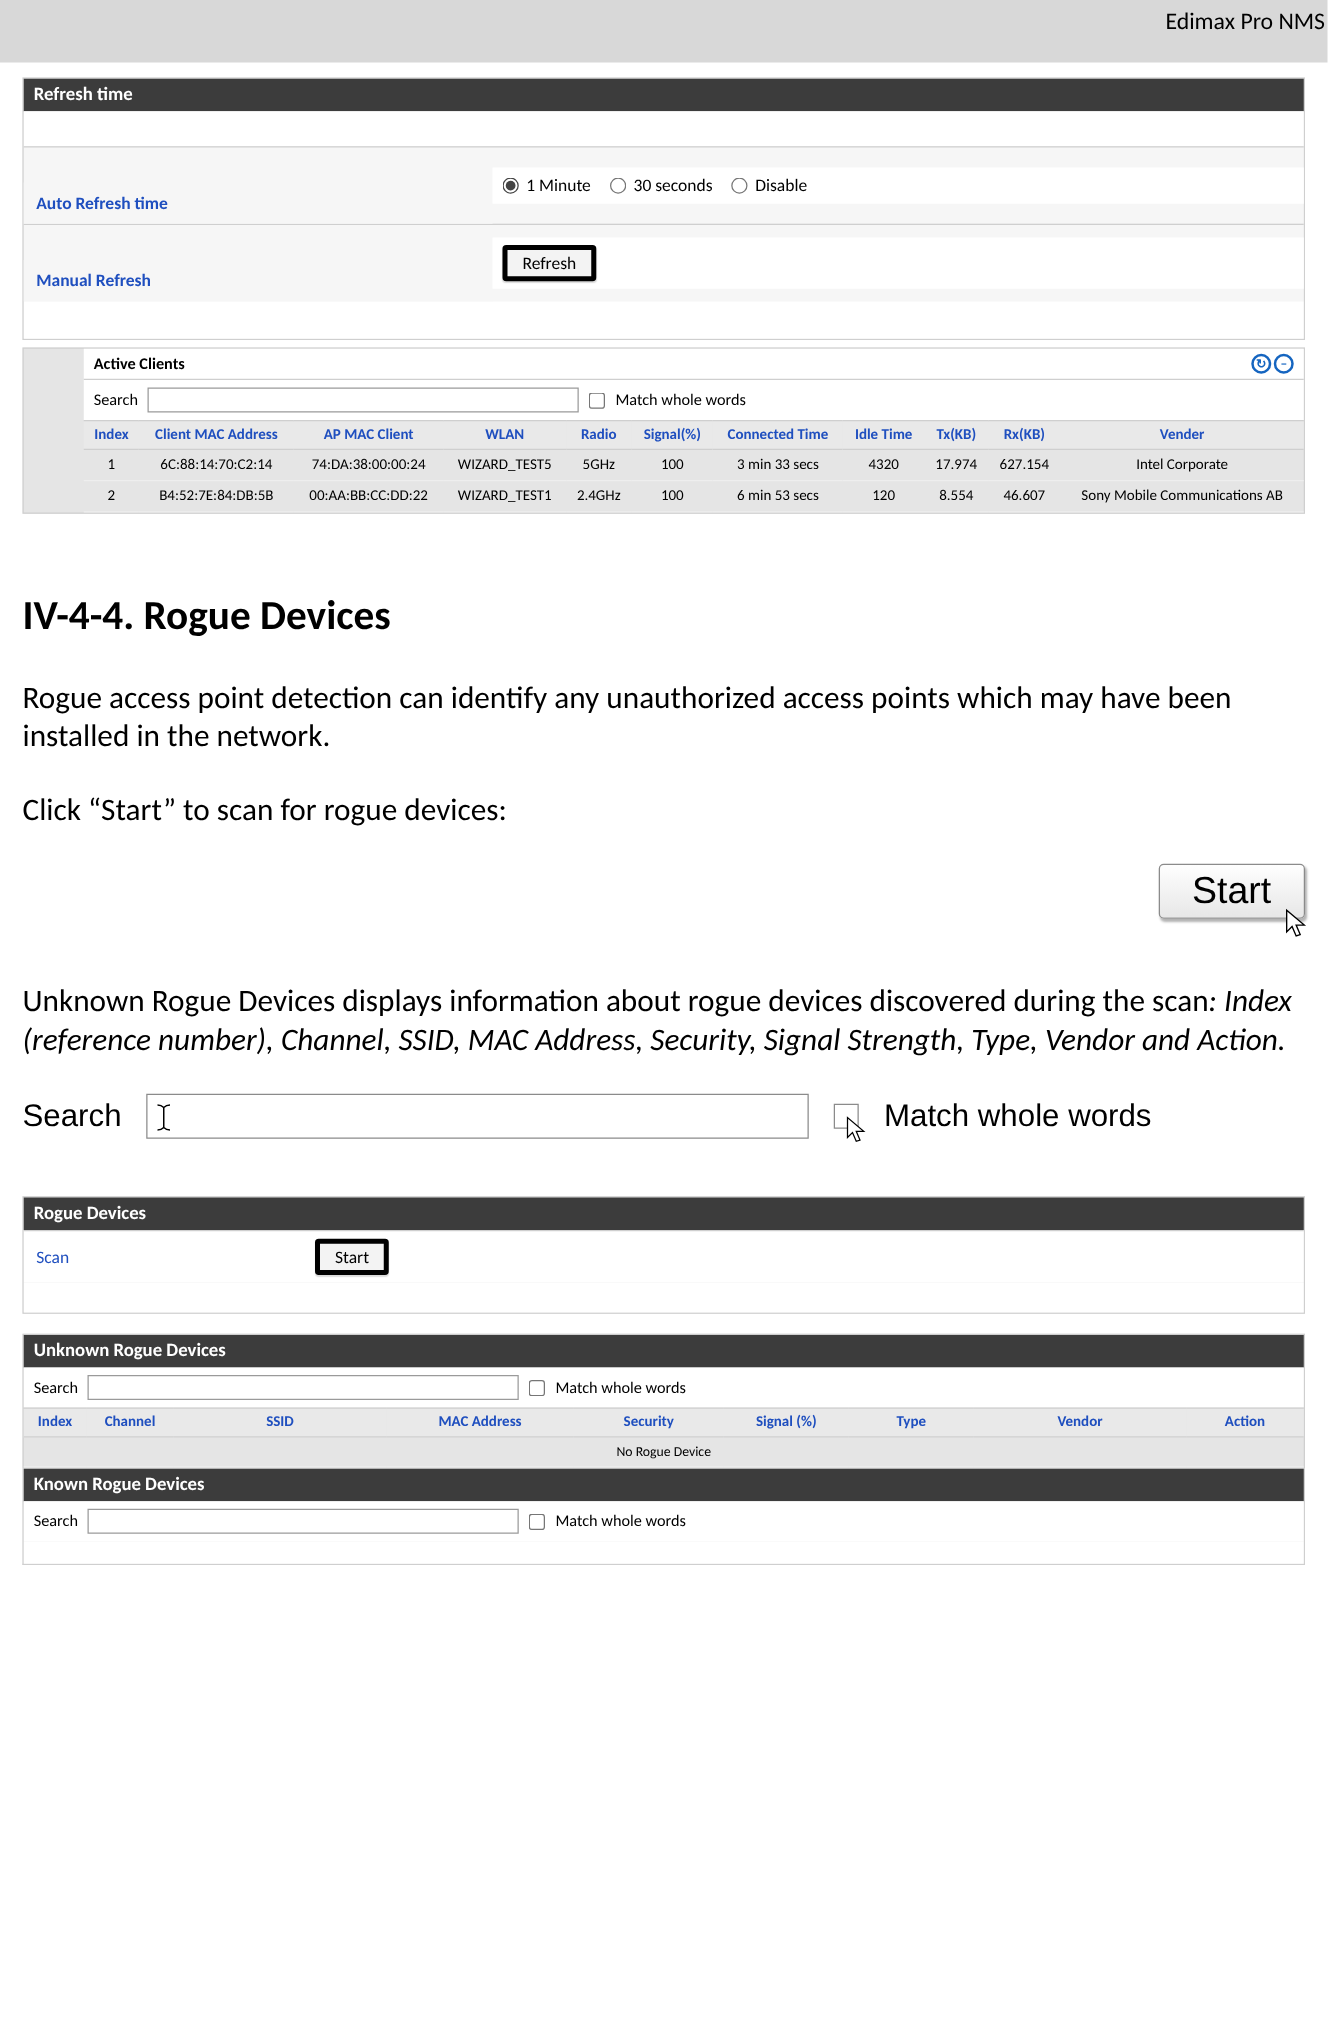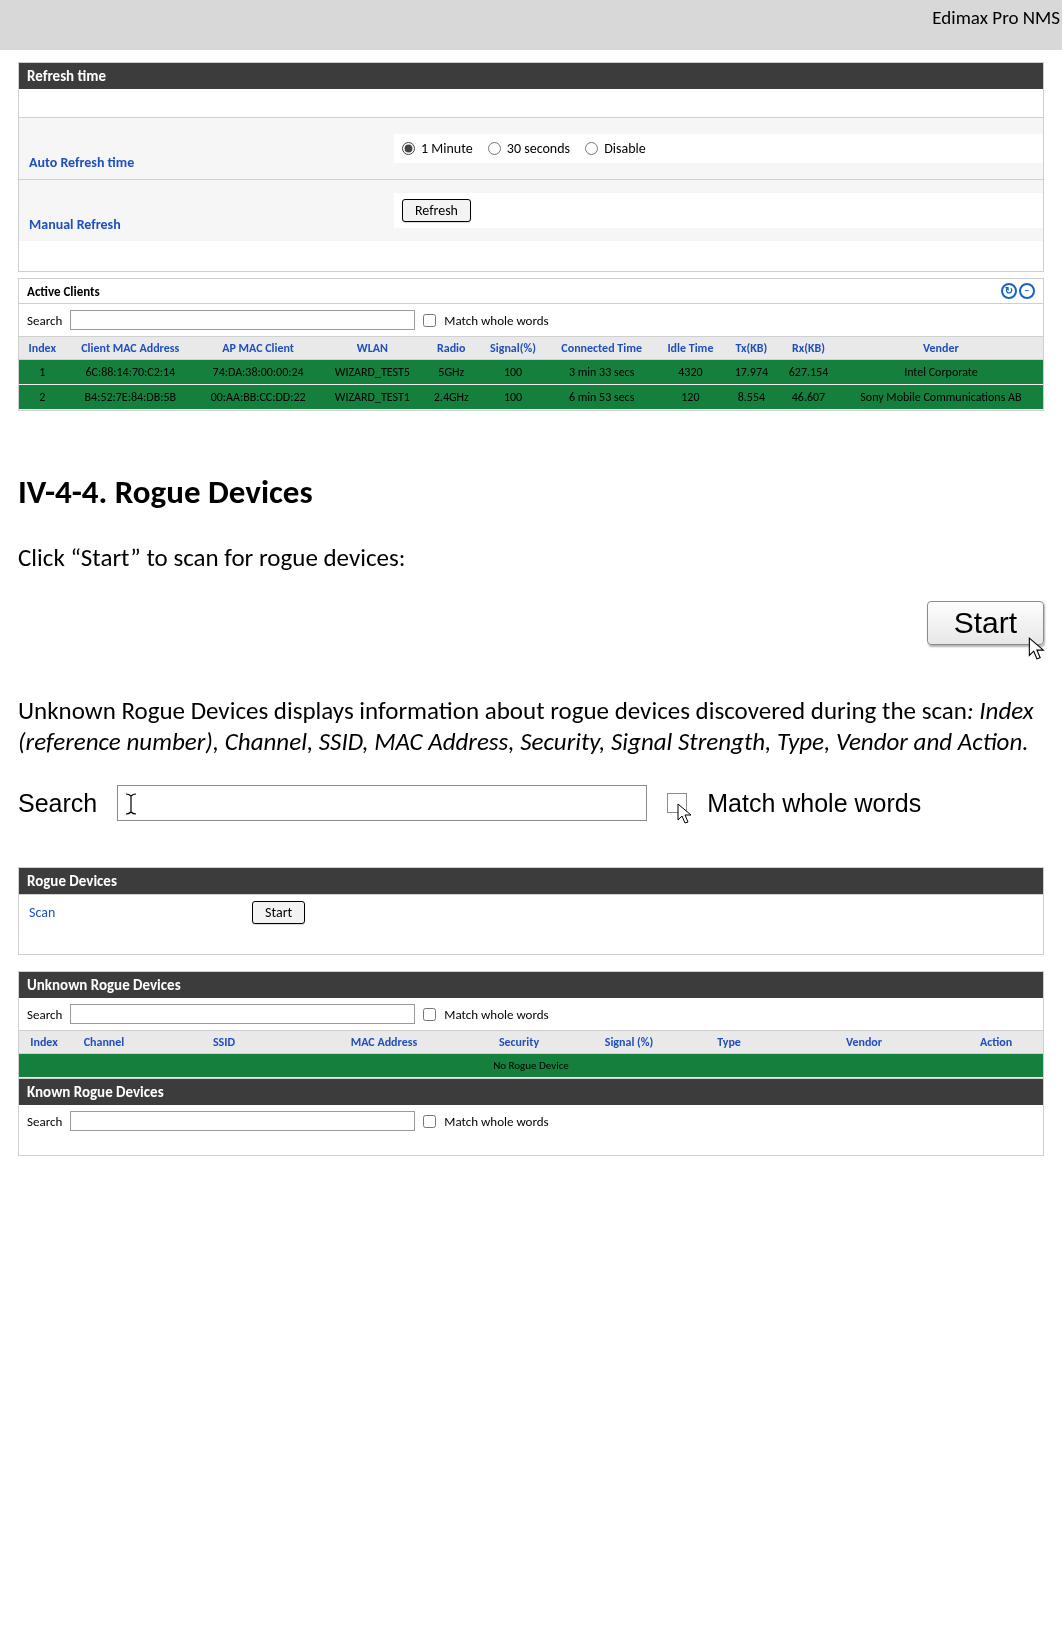--- a/index.html
+++ b/index.html
@@ -1,28 +1,28 @@
 <!DOCTYPE html>
 <html><head>
 <meta charset="utf-8">
 <style>
   * { margin: 0; padding: 0; box-sizing: border-box; }
   body { font-family: Calibri, "Segoe UI", Arial, sans-serif; background: #fff; color: #000; }
   .page { width: 1062px; margin: 0 auto; position: relative; }
   .top-grey { background: #d8d8d8; height: 50px; width: 100%; position: relative; }
   .top-right-text { position: absolute; right: 2px; top: 6px; font-size: 19px; color: #000; }
   .content { padding: 0 18px 0 18px; }
-  .panel { border: 1px solid #cfcfcf; margin-top: 12px; background: #15803d; }
+  .panel { border: 1px solid #cfcfcf; margin-top: 12px; background: #e5e5e5; }
   .panel-header { background: #3c3c3c; color: #fff; font-weight: bold; font-size: 15px; padding: 4px 8px; }
   .form-row { display: flex; align-items: center; border-top: 1px solid #cfcfcf; background: #f6f6f6; }
   .form-row:first-of-type { border-top: none; }
   .form-label { width: 375px; color: #1f4fbf; font-weight: bold; font-size: 14px; padding: 8px 10px; background: #f6f6f6; margin-top: 28px; }
   .form-controls { flex: 1; padding: 6px 8px; background: #fff; font-size: 14px; display: flex; align-items: center; gap: 6px; }
   .radio { accent-color: #444; }
-  .btn { font-family: inherit; font-size: 14px; padding: 2px 12px; background: #f3f3f3; border: 1px solid #000000; border-radius: 3px; cursor: pointer; box-shadow: 0 1px 1px rgba(0,0,0,.15); }
+  .btn { font-family: inherit; font-size: 14px; padding: 2px 12px; background: #f3f3f3; border: 4px solid #000000; border-radius: 3px; cursor: pointer; box-shadow: 0 1px 1px rgba(0,0,0,.15); }
   
   .ac-panel { border: 1px solid #cfcfcf; margin-top: 0; }
   .ac-header { background: #fff; color: #000; font-weight: bold; font-size: 13px; padding: 4px 8px; border-bottom: 1px solid #cfcfcf; display: flex; justify-content: space-between; align-items: center; }
   .ac-header-icons { display: flex; gap: 2px; align-items: center; }
   .circ { width: 16px; height: 16px; border-radius: 50%; border: 2px solid #1565c0; display: inline-flex; align-items: center; justify-content: center; font-size: 10px; color: #1565c0; font-weight: bold; line-height: 1; }
   .search-line { display: flex; align-items: center; gap: 8px; padding: 6px 8px; background: #fff; font-size: 13px; }
   .search-input { width: 345px; height: 20px; border: 1px solid #9a9a9a; padding: 0 4px; font-size: 13px; }
   table.data { width: 100%; border-collapse: collapse; font-size: 12px; }
   table.data th { background: #e9e9e9; color: #1f4fbf; font-weight: bold; padding: 4px 6px; border-top: 1px solid #cfcfcf; border-bottom: 1px solid #cfcfcf; text-align: center; }
   table.data td { padding: 5px 6px; text-align: center; border-bottom: 1px solid #eee; }
@@ -75,21 +75,21 @@
       </div>
       <div class="form-row">
         <div class="form-label">Manual Refresh</div>
         <div class="form-controls">
           <button class="btn">Refresh</button>
         </div>
       </div>
       <div style="height:30px;background:#fff;"></div>
     </div>
 
-    <div class="ac-panel panel" style="margin-top:6px;">
+    <div class="ac-panel panel" style="margin-top:6px;padding-left:48px;">
       <div class="ac-header">
         <span>Active Clients</span>
         <span class="ac-header-icons">
           <span class="circ">↻</span>
           <span class="circ">−</span>
         </span>
       </div>
       <div class="search-line">
         <span>Search</span>
         <input class="search-input" type="text" style="">
@@ -138,20 +138,21 @@
               <td>8.554</td>
               <td>46.607</td>
               <td>Sony Mobile Communications AB</td>
             </tr>
           </tbody>
       </table>
     </div>
 
     <div class="doc-section">
       <div class="h-title">IV-4-4. Rogue Devices</div>
+      <div class="p-body">Rogue access point detection can identify any unauthorized access points which may have been installed in the network.</div>
       <div class="p-body">Click “Start” to scan for rogue devices:</div>
 
       <div class="start-img-wrap">
         <button class="start-btn-big">
           <span>Start</span>
           <svg class="cursor-arrow" viewBox="0 0 20 24">
             <path d="M2 2 L2 18 L6 14 L9 21 L12 20 L9 13 L15 13 Z" fill="#fff" stroke="#000" stroke-width="1"></path>
           </svg>
         </button>
       </div>

